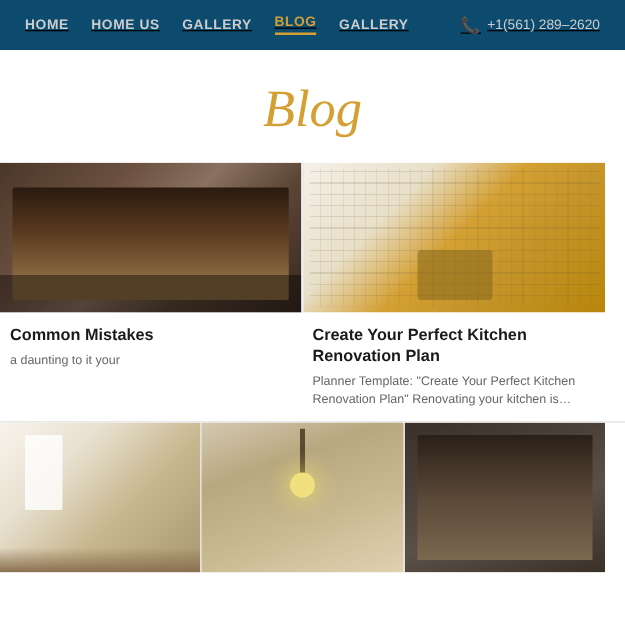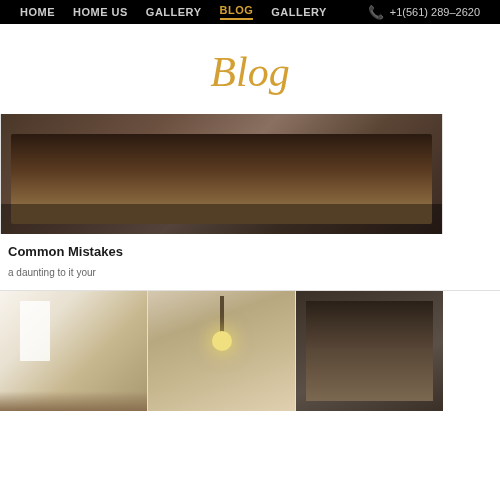--- a/index.html
+++ b/index.html
@@ -6,26 +6,26 @@
     body {
       font-family: Arial, sans-serif;
       width: 500px;
       height: 500px;
       overflow: hidden;
       background: #fff;
     }
 
     
     .header {
-      background: #000000;
+      background: #0c4a6e;
       display: flex;
       align-items: center;
       justify-content: space-between;
       padding: 0 20px;
-      height: 24px;
+      height: 40px;
       text-decoration: underline;
     }
     .nav {
       display: flex;
       gap: 18px;
       align-items: center;
     }
     .nav-item {
       color: #ccc;
       font-size: 11px;
@@ -149,21 +149,21 @@
       color: #666;
       line-height: 1.4;
     }
 
     
     .blog-section {
       padding: 0;
     }
     .blog-row {
       display: flex;
-      width: 443px;
+      width: 484px;
     }
     .blog-card {
       flex: 1;
       overflow: hidden;
     }
     .blog-card:first-child .card-image {
       border-right: 1px solid #e0e0e0;
     }
     .blog-card:last-child .card-image {
       border-left: 1px solid #e0e0e0;
@@ -259,20 +259,29 @@
     <div class="blog-card">
       <div class="card-image">
         <div class="img-kitchen-dark"></div>
       </div>
       <div class="card-content">
         <div class="card-title">Common Mistakes</div>
         <div class="card-excerpt">a daunting to it your</div>
       </div>
     </div>
 
+    <div class="blog-card">
+      <div class="card-image">
+        <div class="img-sketch"></div>
+      </div>
+      <div class="card-content">
+        <div class="card-title">Create Your Perfect Kitchen Renovation Plan</div>
+        <div class="card-excerpt">Planner Template: "Create Your Perfect Kitchen Renovation Plan" Renovating your kitchen is…</div>
+      </div>
+    </div>
 
 
   </div>
 
   <div class="divider-row"></div>
 
   <div class="blog-row">
 
     <div class="blog-card">
       <div class="card-image">

